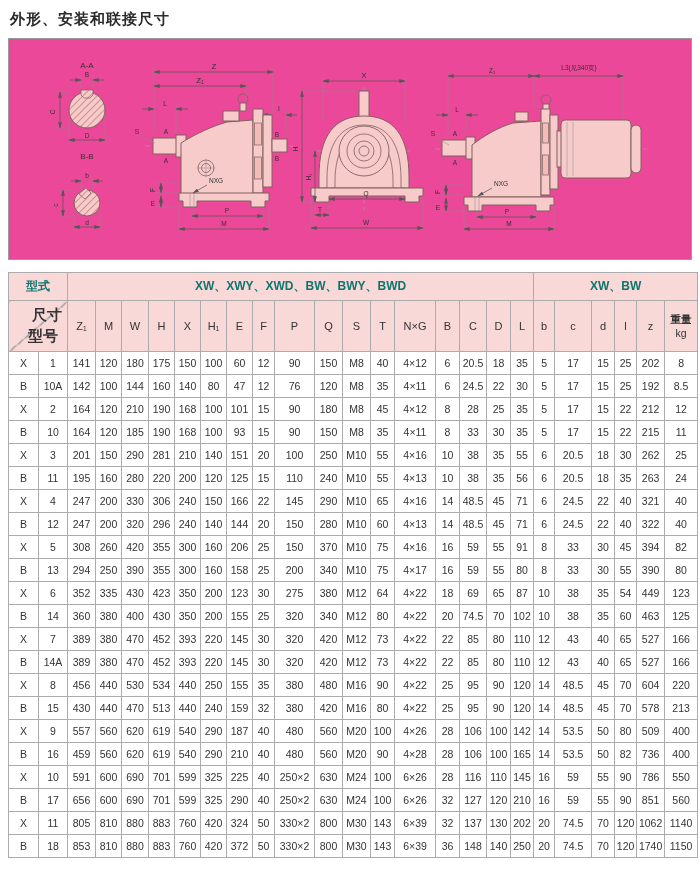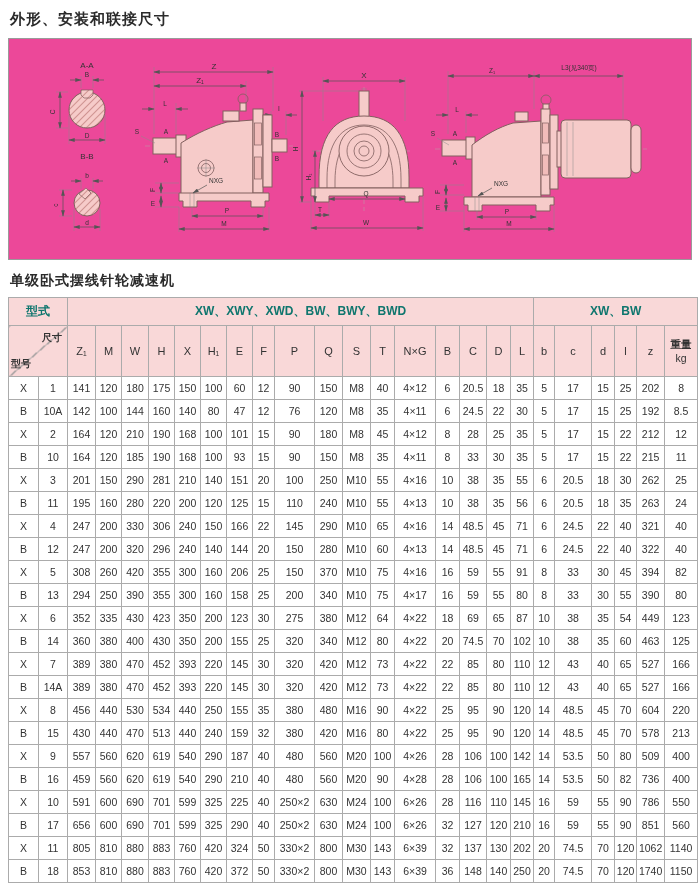--- a/index.html
+++ b/index.html
@@ -39,24 +39,24 @@
   th.dim.weight{font-size:10.5px;line-height:1.35;}
   th.dim.weight div:first-child{font-weight:bold;}
   th.corner{
     background:
       linear-gradient(to bottom right,
         rgba(0,0,0,0) calc(50% - 0.6px),
         #9b9b9b calc(50% - 0.6px),
         #9b9b9b calc(50% + 0.6px),
         rgba(0,0,0,0) calc(50% + 0.6px)),
       #f9d8d8;
-    position:relative;font-size:10px;font-weight:bold;color:#333;
+    position:relative;font-size:15px;font-weight:bold;color:#333;
   }
   th.corner .c-top{position:absolute;top:5px;right:5px;}
-  th.corner .c-bot{position:absolute;bottom:5px;left:2px;}
+  th.corner .c-bot{position:absolute;bottom:5px;left:19px;}
   tbody td{height:22px;background:#fff;font-size:10.5px;}
   
   .mach{fill:#f6cbc9;stroke:#82605f;stroke-width:1;}
   .mach2{fill:#f1bcba;stroke:#82605f;stroke-width:0.7;}
   .ring{fill:none;stroke:#82605f;stroke-width:0.8;}
   .dim{stroke:#555;stroke-width:0.7;fill:none;}
   .ext{stroke:#8a8a8a;stroke-width:0.5;fill:none;}
   .cl{stroke:#b5a6a6;stroke-width:0.5;stroke-dasharray:5 3;fill:none;}
   .dt{font-size:8px;fill:#333;text-anchor:middle;}
   .ds{font-size:6.5px;fill:#333;text-anchor:middle;}
@@ -268,21 +268,20 @@
         <line class="dim" x1="468" y1="178" x2="527" y2="178" marker-start="url(#ar)" marker-end="url(#ar)"></line>
         <text class="ds" x="498" y="175">P</text>
         <line class="ext" x1="455" y1="166" x2="455" y2="193"></line>
           <line class="ext" x1="545" y1="166" x2="545" y2="193"></line>
         <line class="dim" x1="455" y1="190" x2="545" y2="190" marker-start="url(#ar)" marker-end="url(#ar)"></line>
         <text class="ds" x="500" y="187">M</text>
       </g>
     </svg>
   </div>
 
-  <div class="h-sub">单级卧式摆线针轮减速机</div>
 
   <table class="spec">
     <colgroup>
       <col style="width:30px">
         <col style="width:29px">
         <col style="width:28px">
         <col style="width:26px">
       <col style="width:27px">
         <col style="width:26px">
         <col style="width:26px">

